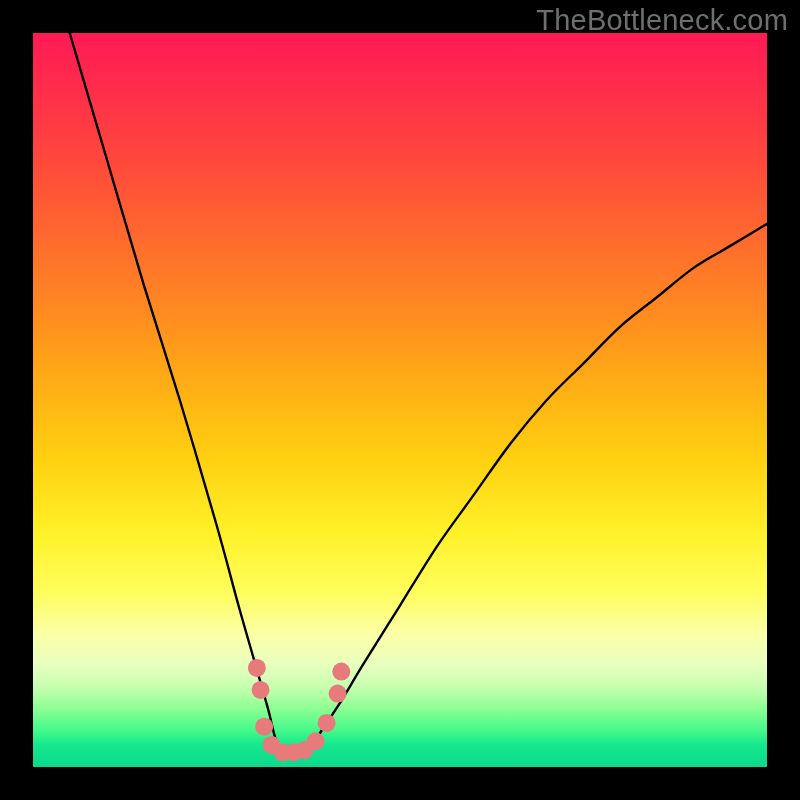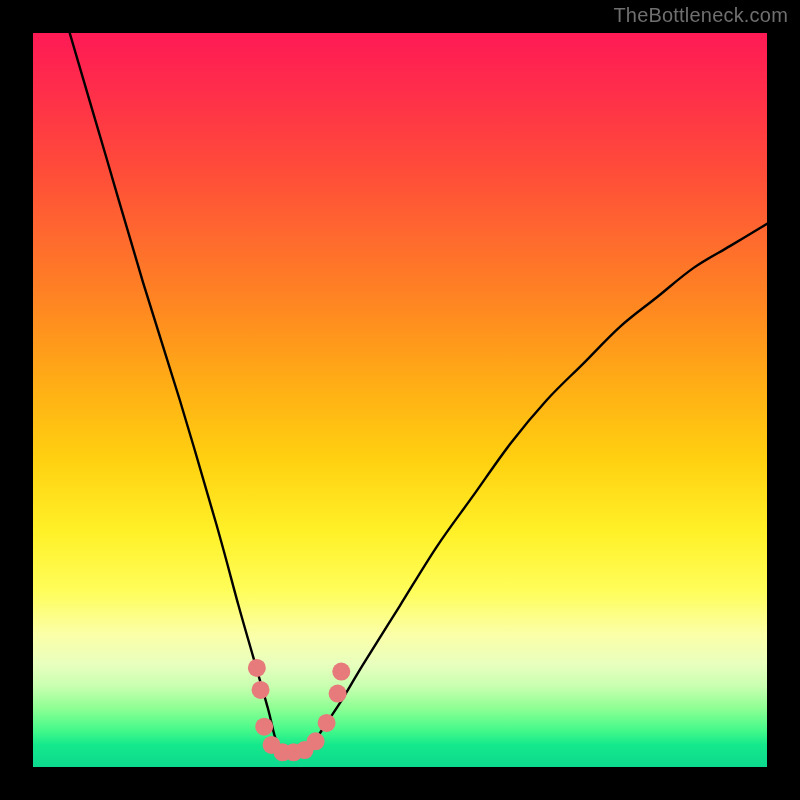--- a/index.html
+++ b/index.html
@@ -17,21 +17,21 @@
     top: 0;
     width: 800px;
     height: 800px;
     background: #000;
   }
   .watermark {
     position: absolute;
     top: 4px;
     right: 12px;
     color: #6f6f6f;
-    font-size: 20px;
+    font-size: 29px;
     letter-spacing: 0.2px;
     font-weight: 400;
     z-index: 10;
   }
   .plot {
     position: absolute;
     left: 33px;
     top: 33px;
     width: 734px;
     height: 734px;

